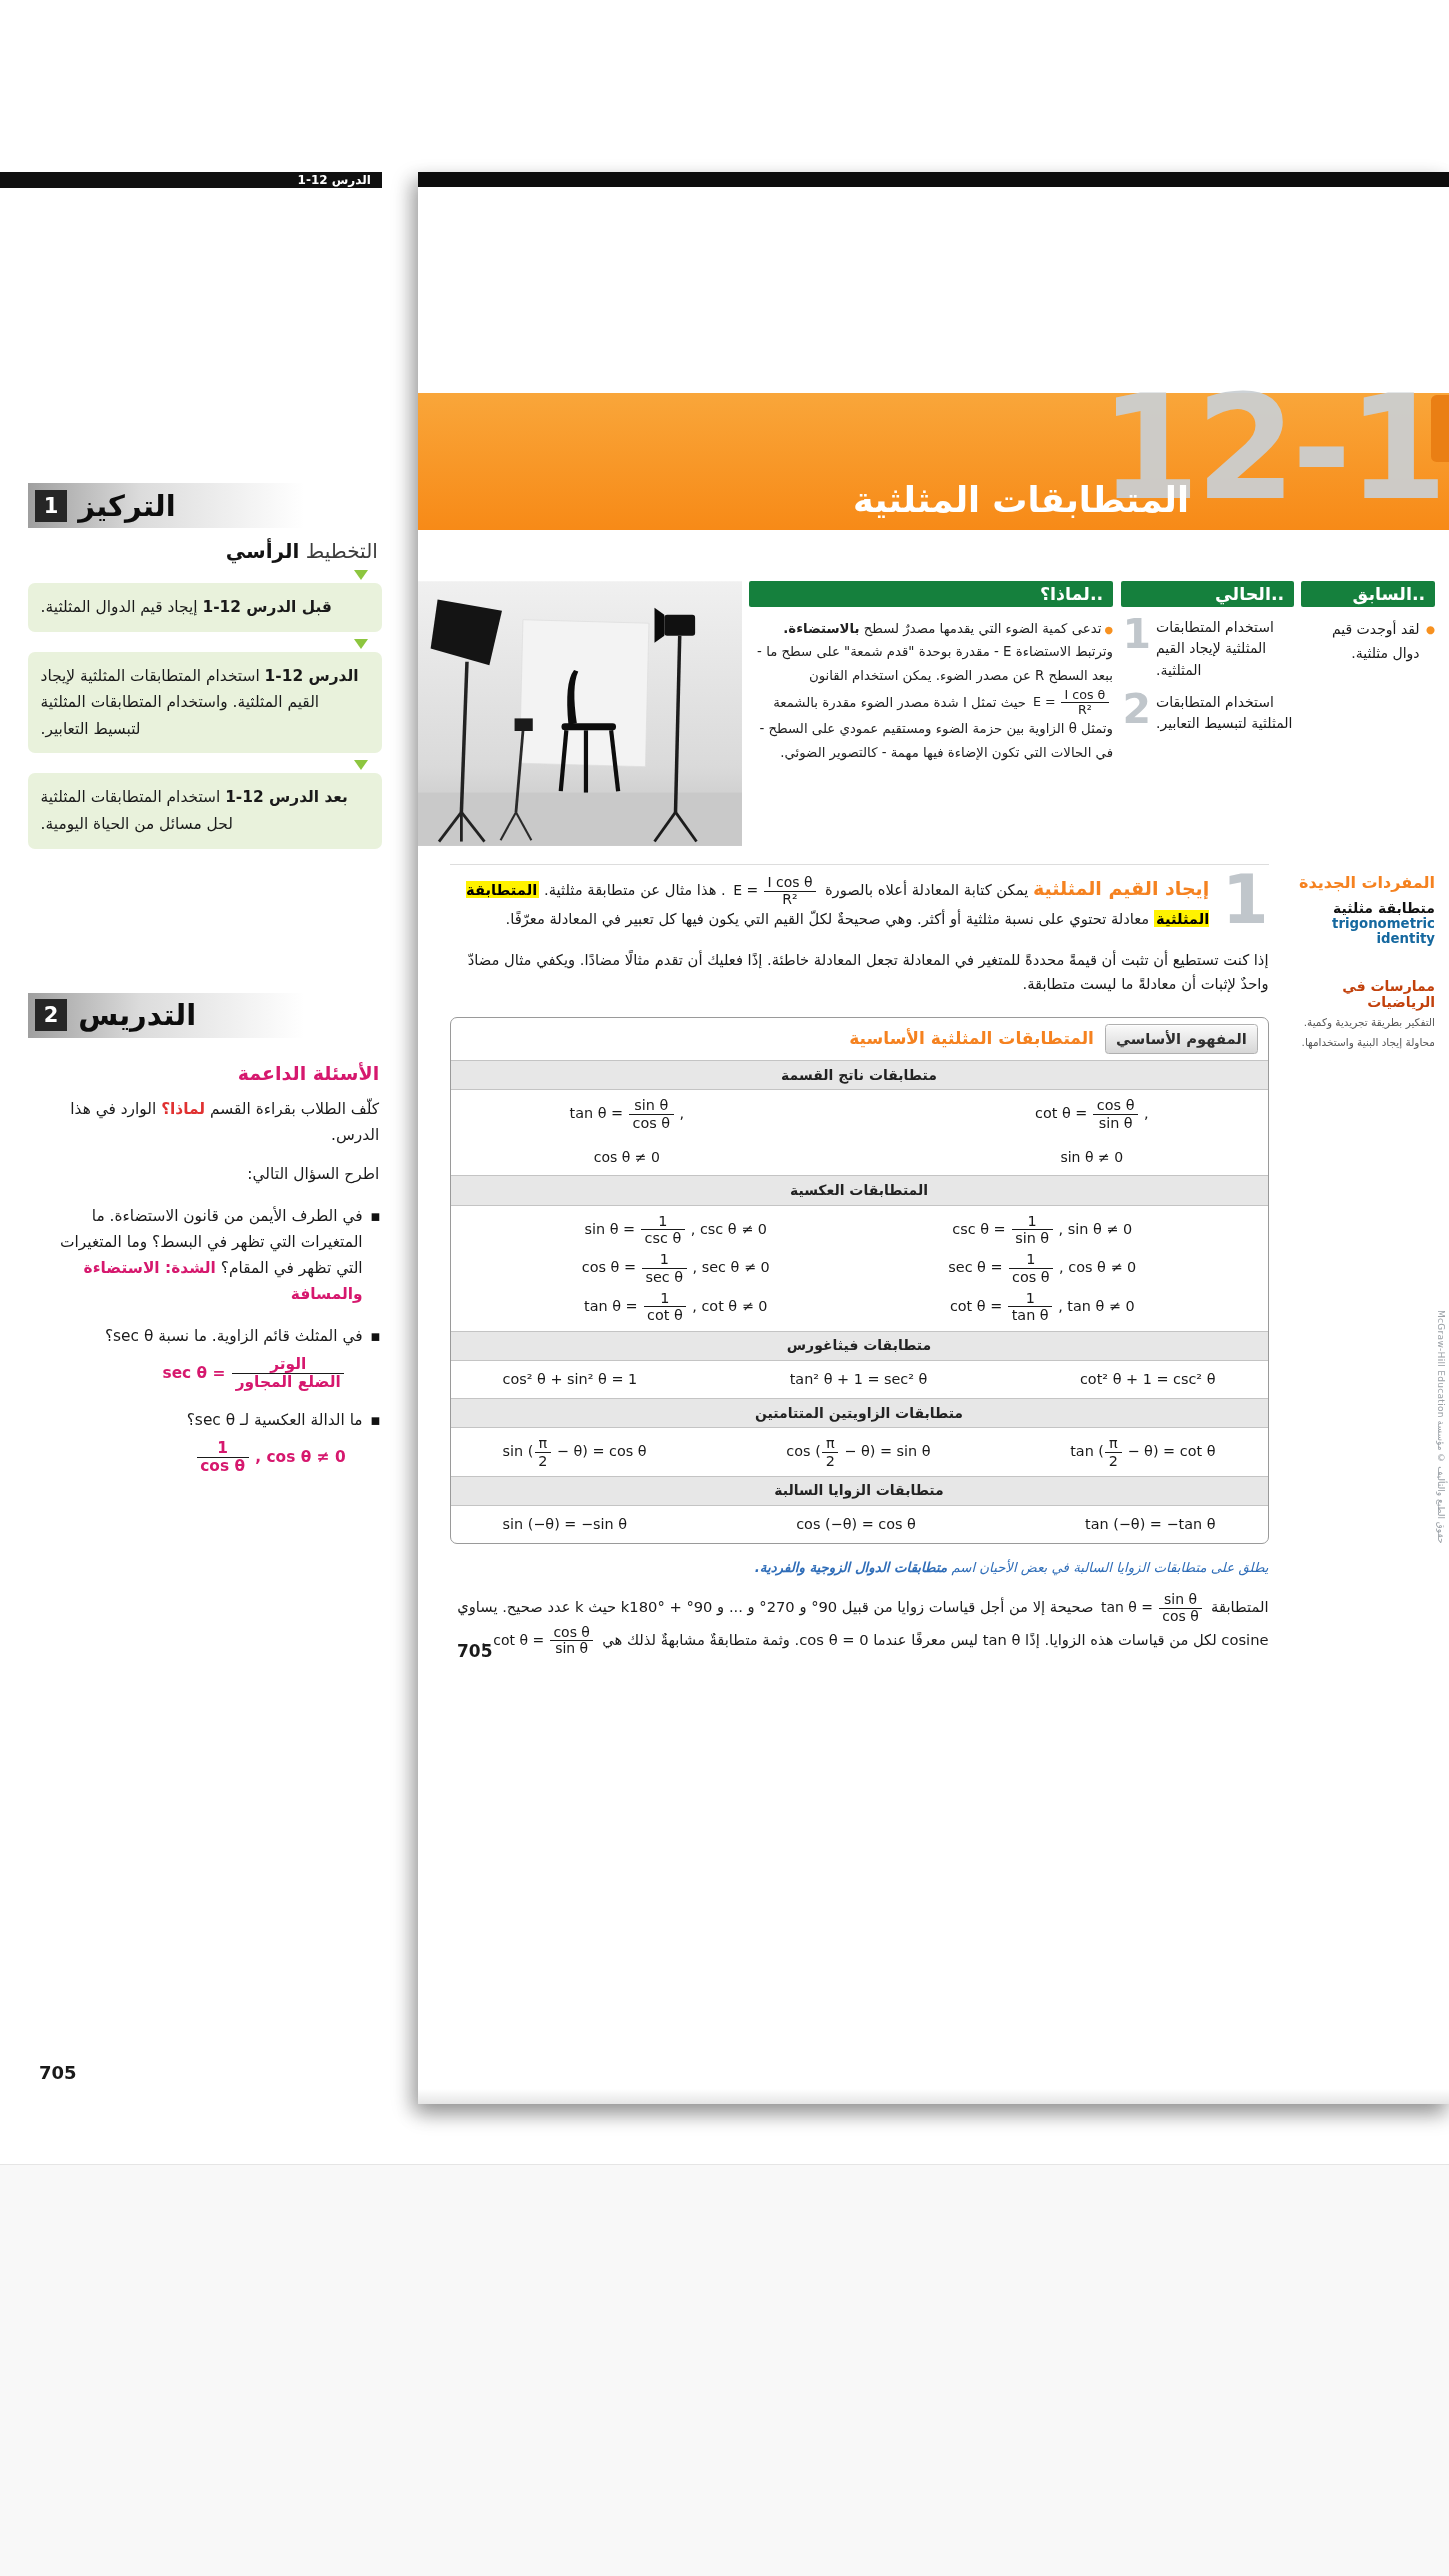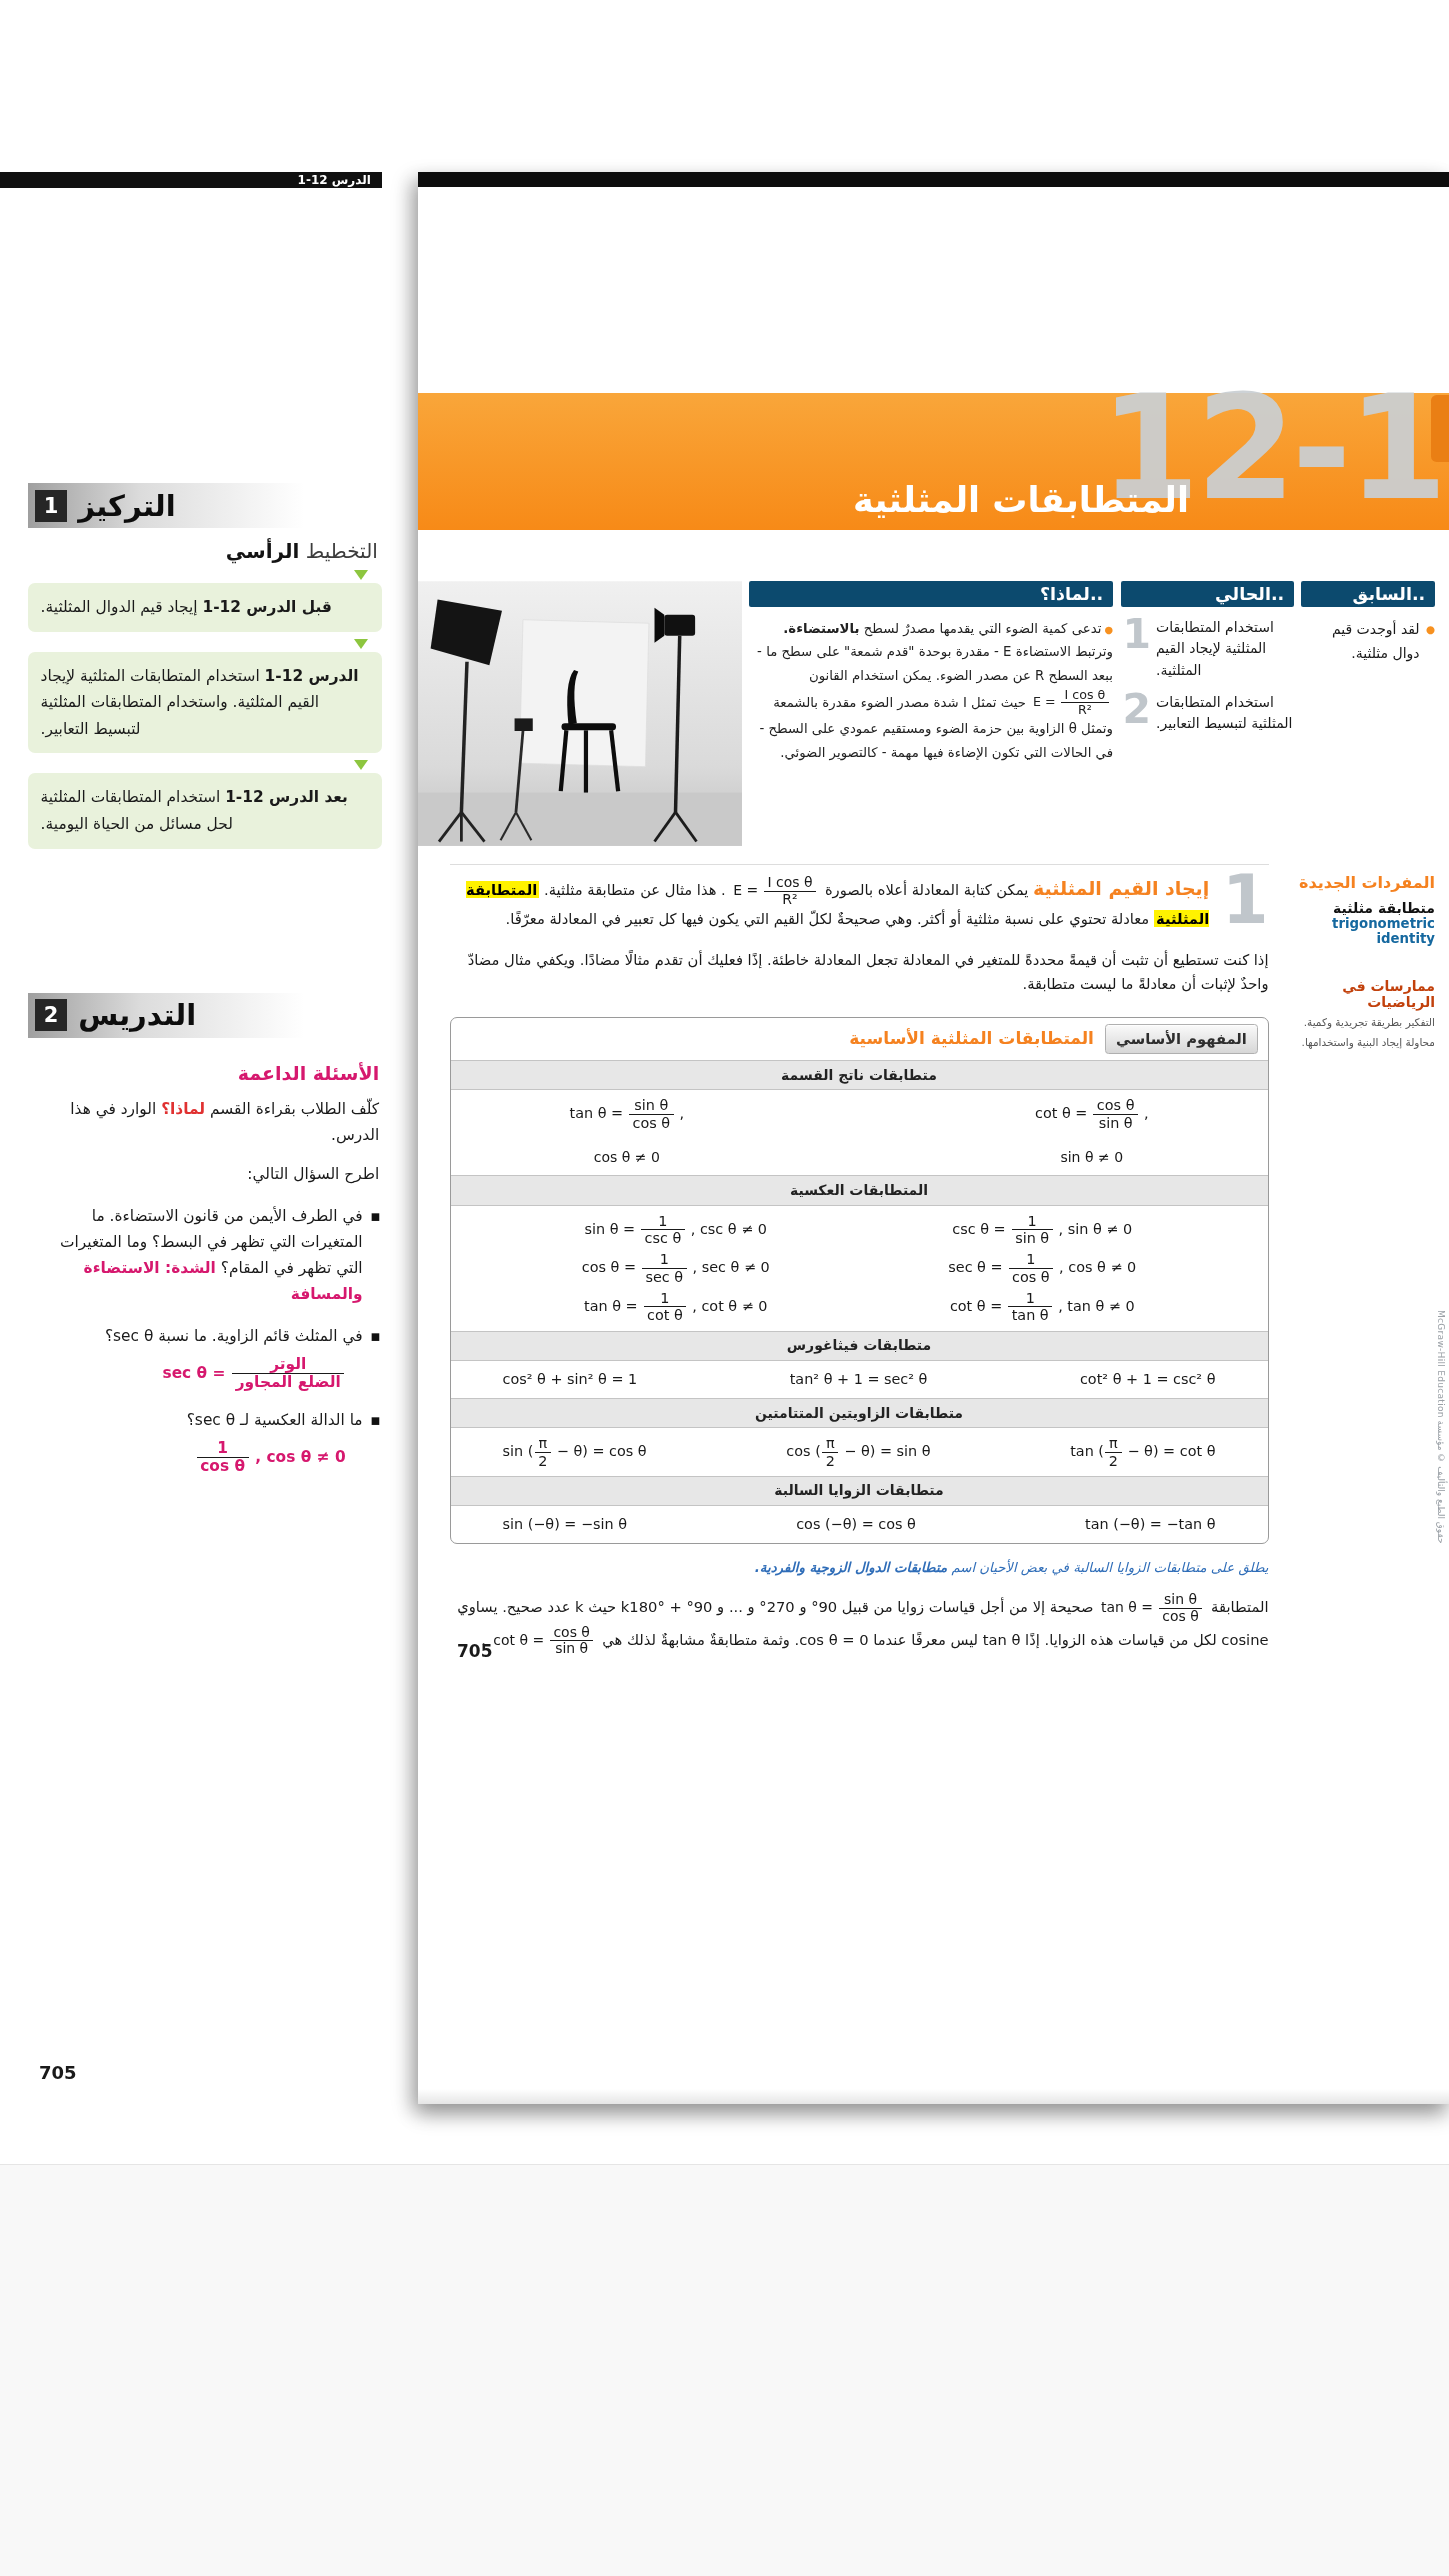--- a/index.html
+++ b/index.html
@@ -49,21 +49,21 @@
   .band-tab{position:absolute;right:0;top:223px;width:18px;height:67px;background:#ea7f14;border-radius:5.6px 0 0 5.6px}
   .big-num{position:absolute;right:5.6px;top:204px;font-size:144px;line-height:1;font-weight:bold;
            color:rgba(201,207,211,.93);letter-spacing:-4.2px;direction:ltr}
   .band-title{position:absolute;right:260px;top:308px;font-size:35px;font-weight:bold;color:#fff}
 
   .photo{position:absolute;left:0;top:409px;width:324px;height:265px;overflow:hidden}
   .col{position:absolute;top:409px}
   .col-why{left:331px;width:364px}
   .col-now{left:703px;width:173px}
   .col-prev{left:883px;width:134px}
-  .col-head{height:26px;background:#0c4a6e;color:#fff;font-weight:bold;font-size:17.5px;line-height:26px;
+  .col-head{height:26px;background:#15803d;color:#fff;font-weight:bold;font-size:17.5px;line-height:26px;
             padding:0 9.8px;border-radius:2.1px}
   .why-par{margin-top:9.8px;font-size:13.3px;line-height:1.78;text-align:right;color:#222}
   .why-par::before{content:"● ";color:#f79120;font-size:9.8px}
   .why-term{font-weight:bold}
   .prev-item{margin-top:11.2px;font-size:14px;line-height:1.7;position:relative;padding-right:15.4px}
   .prev-item::before{content:"●";position:absolute;right:0;top:2.8px;color:#f79120;font-size:10.5px}
   .now-item{position:relative;margin-top:9.8px;padding-left:35px;min-height:46px}
   .now-num{position:absolute;left:1.4px;top:-2.8px;font-size:41px;font-weight:bold;color:#c0c6cb;line-height:1}
   .now-text{display:block;font-size:14px;line-height:1.55;text-align:left}
   .rule{position:absolute;left:31.5px;top:692px;width:819px;height:0.7px;background:#ddd}

